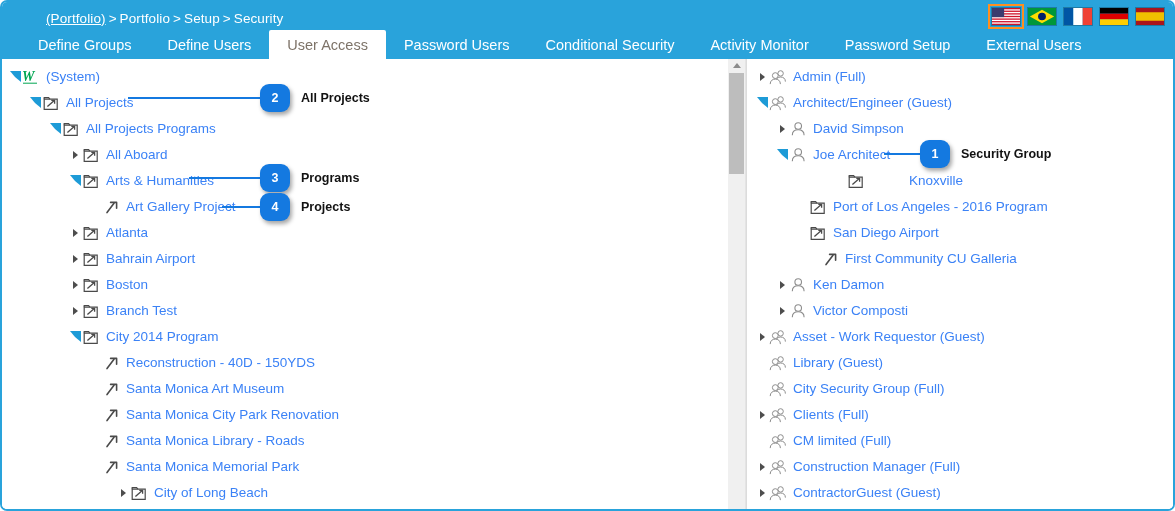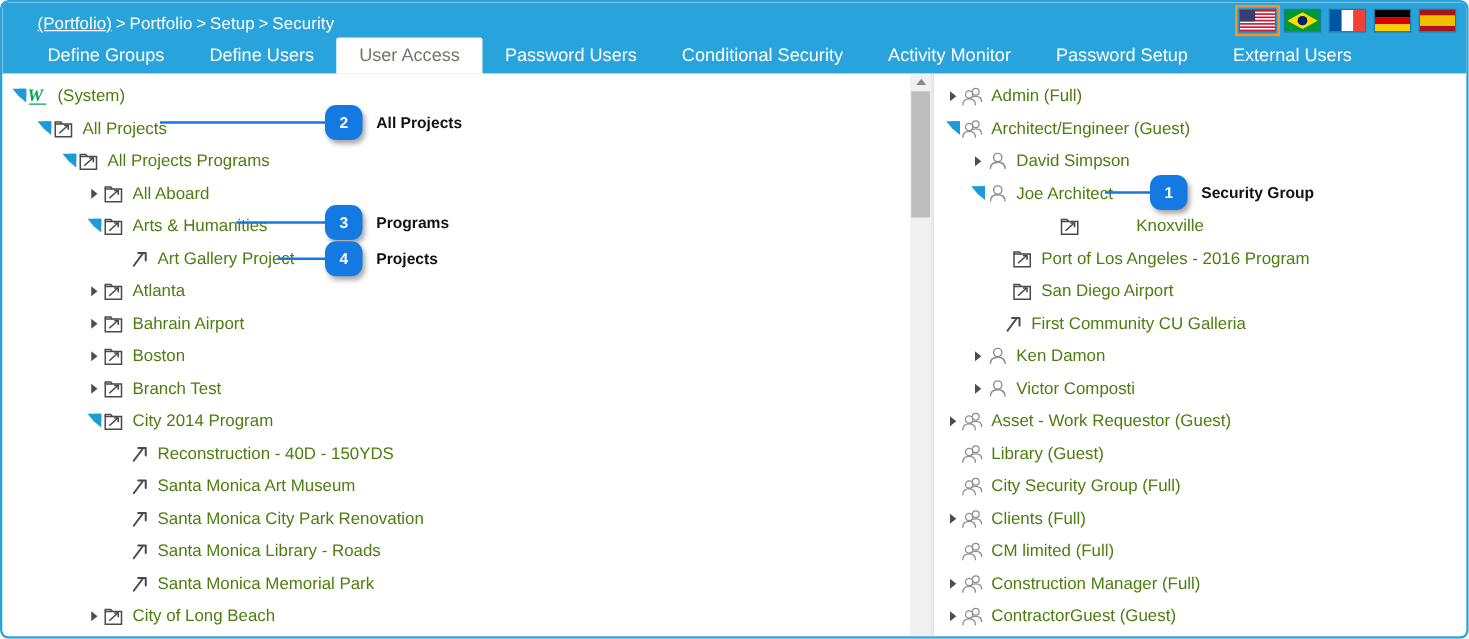--- a/index.html
+++ b/index.html
@@ -18,21 +18,21 @@
     background: #fff;
   }
   
   .header {
     background: #29a3db;
     height: 57px;
     position: relative;
   }
   .breadcrumb {
     position: absolute;
-    left: 28px; top: 9px;
+    left: 44px; top: 9px;
     color: #ffffff;
     font-size: 13.5px;
     white-space: nowrap;
     letter-spacing: .1px;
   }
   .breadcrumb .crumb-link { text-decoration: underline; }
   .breadcrumb .crumb-sep { padding: 0 3px; }
   .flags {
     position: absolute;
     right: 8px; top: 5px;
@@ -151,21 +151,21 @@
 
   .node-icon {
     width: 19px; height: 19px;
     flex: 0 0 19px;
     margin-right: 5px;
     display: flex; align-items: center; justify-content: center;
   }
   .node-icon svg { display: block; }
   .node-label {
     font-size: 13.5px;
-    color: #4d7c0f;
+    color: #3b82f6;
     line-height: 1;
   }
 
   
   .callout {
     position: absolute;
     display: flex;
     align-items: center;
     pointer-events: none;
     z-index: 5;
@@ -472,21 +472,21 @@
           <div class="node" style="padding-left: 86px;">
             <span class="twisty none"></span>
             <span class="node-icon">
               <svg width="16" height="15" viewBox="0 0 16 15">
                 <path d="M3.0 12.6 L10.0 3.2" stroke="#4a4a4a" stroke-width="1.6" stroke-linecap="round"></path>
                 <path d="M6.6 2.4 L12.6 2.4 L12.6 8.3" fill="none" stroke="#4a4a4a" stroke-width="1.6" stroke-linecap="round" stroke-linejoin="round"></path>
               </svg>
             </span>
             <span class="node-label">Santa Monica Memorial Park</span>
           </div>
-          <div class="node" style="padding-left: 66px;">
+          <div class="node" style="padding-left: 66px; margin-left: 48px;">
             <span class="twisty collapsed">
               <i></i>
             </span>
             <span class="node-icon">
               <svg width="17" height="15" viewBox="0 0 17 15">
                 <path d="M1.2 3.2 L1.2 13.3 L14.2 13.3 L14.2 3.2 Z" fill="#ffffff" stroke="#4a4a4a" stroke-width="1.2"></path>
                 <path d="M1.2 3.2 L1.2 1.6 L5.6 1.6 L6.9 3.2" fill="none" stroke="#4a4a4a" stroke-width="1.2"></path>
                 <path d="M4.4 10.6 L11.3 4.4" stroke="#4a4a4a" stroke-width="1.3"></path>
                 <path d="M8.3 4.4 L11.6 4.4 L11.6 7.7" fill="none" stroke="#4a4a4a" stroke-width="1.3"></path>
               </svg>
@@ -586,21 +586,21 @@
             <span class="node-icon">
               <svg width="17" height="15" viewBox="0 0 17 15">
                 <path d="M1.2 3.2 L1.2 13.3 L14.2 13.3 L14.2 3.2 Z" fill="#ffffff" stroke="#4a4a4a" stroke-width="1.2"></path>
                 <path d="M1.2 3.2 L1.2 1.6 L5.6 1.6 L6.9 3.2" fill="none" stroke="#4a4a4a" stroke-width="1.2"></path>
                 <path d="M4.4 10.6 L11.3 4.4" stroke="#4a4a4a" stroke-width="1.3"></path>
                 <path d="M8.3 4.4 L11.6 4.4 L11.6 7.7" fill="none" stroke="#4a4a4a" stroke-width="1.3"></path>
               </svg>
             </span>
             <span class="node-label">San Diego Airport</span>
           </div>
-          <div class="node" style="padding-left: 40px;">
+          <div class="node" style="padding-left: 60px;">
             <span class="twisty none"></span>
             <span class="node-icon">
               <svg width="16" height="15" viewBox="0 0 16 15">
                 <path d="M3.0 12.6 L10.0 3.2" stroke="#4a4a4a" stroke-width="1.6" stroke-linecap="round"></path>
                 <path d="M6.6 2.4 L12.6 2.4 L12.6 8.3" fill="none" stroke="#4a4a4a" stroke-width="1.6" stroke-linecap="round" stroke-linejoin="round"></path>
               </svg>
             </span>
             <span class="node-label">First Community CU Galleria</span>
           </div>
           <div class="node" style="padding-left: 28px;">

